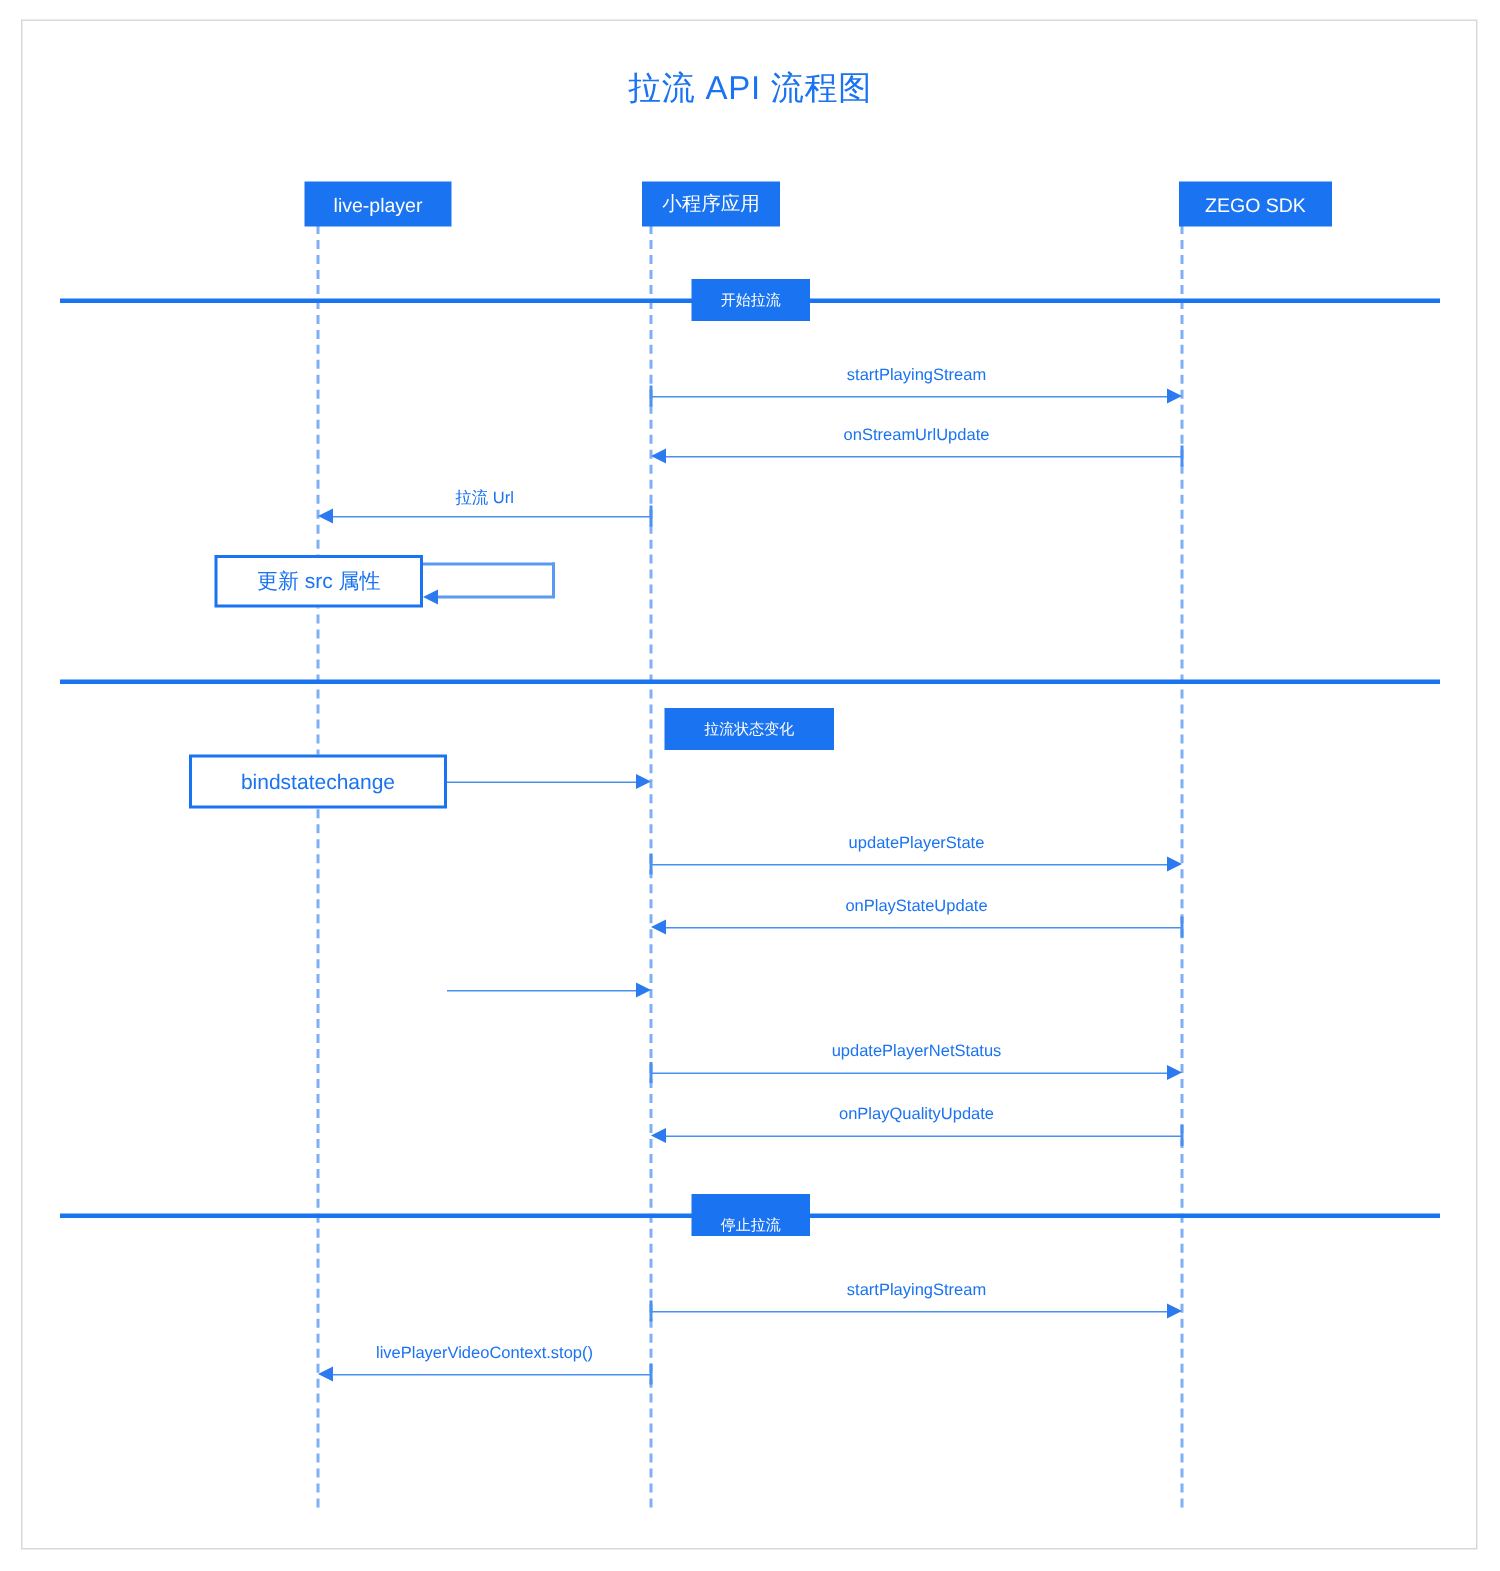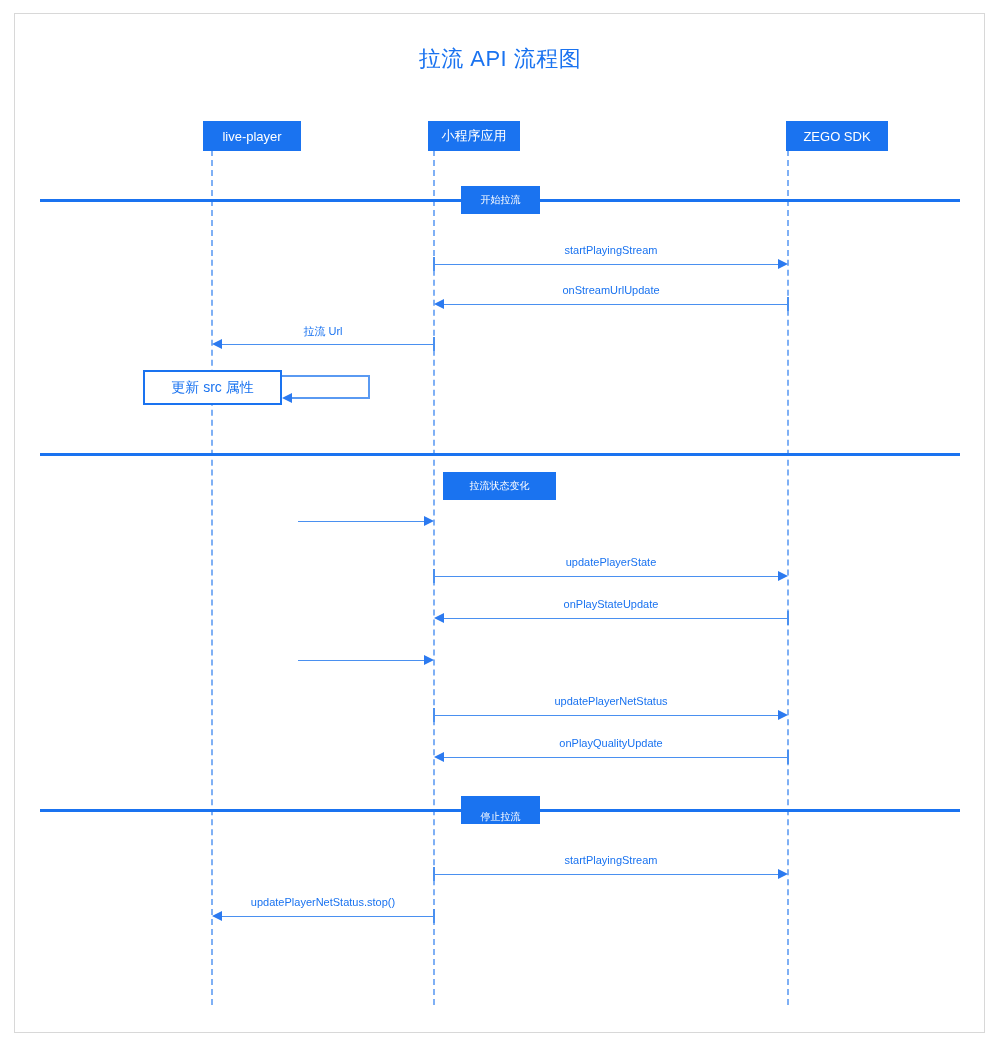--- a/index.html
+++ b/index.html
@@ -181,20 +181,23 @@
   <div class="loop-seg" style="left:282px; top:375px; width:88px; height:1.5px;"></div>
   <div class="loop-seg" style="left:368px; top:375px; width:1.5px; height:23px;"></div>
   <div class="loop-seg" style="left:292px; top:397px; width:78px; height:1.5px;"></div>
   <div class="arrow-head arrow-left" style="left:282px; top:393px;"></div>
 
   <div class="divider-line" style="top:453px;"></div>
   <div class="divider-label" style="left:443px; top:440px; width:113px;margin-top:32px;">
     <span>拉流状态变化</span>
   </div>
 
+  <div class="note-box" style="left:126px; top:503px; width:172px; height:36px;">
+    <span>bindstatechange</span>
+  </div>
   <div class="msg-line" style="left:298px; top:521px; width:126px;"></div>
   <div class="arrow-head arrow-right" style="left:424px; top:516px;"></div>
 
   <div class="msg">
     <div class="msg-label" style="left:434px; top:556px; width:354px;">updatePlayerState</div>
     <div class="msg-line" style="left:434px; top:576px; width:344px;"></div>
     <div class="arrow-head arrow-right" style="left:778px; top:571px;"></div>
     <div style="position:absolute; left:433px; top:569px; width:2px; height:14px; background:#4a90f0;"></div>
   </div>
 
@@ -228,20 +231,20 @@
   </div>
 
   <div class="msg">
     <div class="msg-label" style="left:434px; top:854px; width:354px;">startPlayingStream</div>
     <div class="msg-line" style="left:434px; top:874px; width:344px;"></div>
     <div class="arrow-head arrow-right" style="left:778px; top:869px;"></div>
     <div style="position:absolute; left:433px; top:867px; width:2px; height:14px; background:#4a90f0;"></div>
   </div>
 
   <div class="msg">
-    <div class="msg-label" style="left:212px; top:896px; width:222px;">updatePlayerNetStatus.stop()</div>
+    <div class="msg-label" style="left:212px; top:896px; width:222px;">livePlayerVideoContext.stop()</div>
     <div class="msg-line" style="left:222px; top:916px; width:212px;"></div>
     <div class="arrow-head arrow-left" style="left:212px; top:911px;"></div>
     <div style="position:absolute; left:433px; top:909px; width:2px; height:14px; background:#4a90f0;"></div>
   </div>
 
 
 </div>
 
 </body></html>

